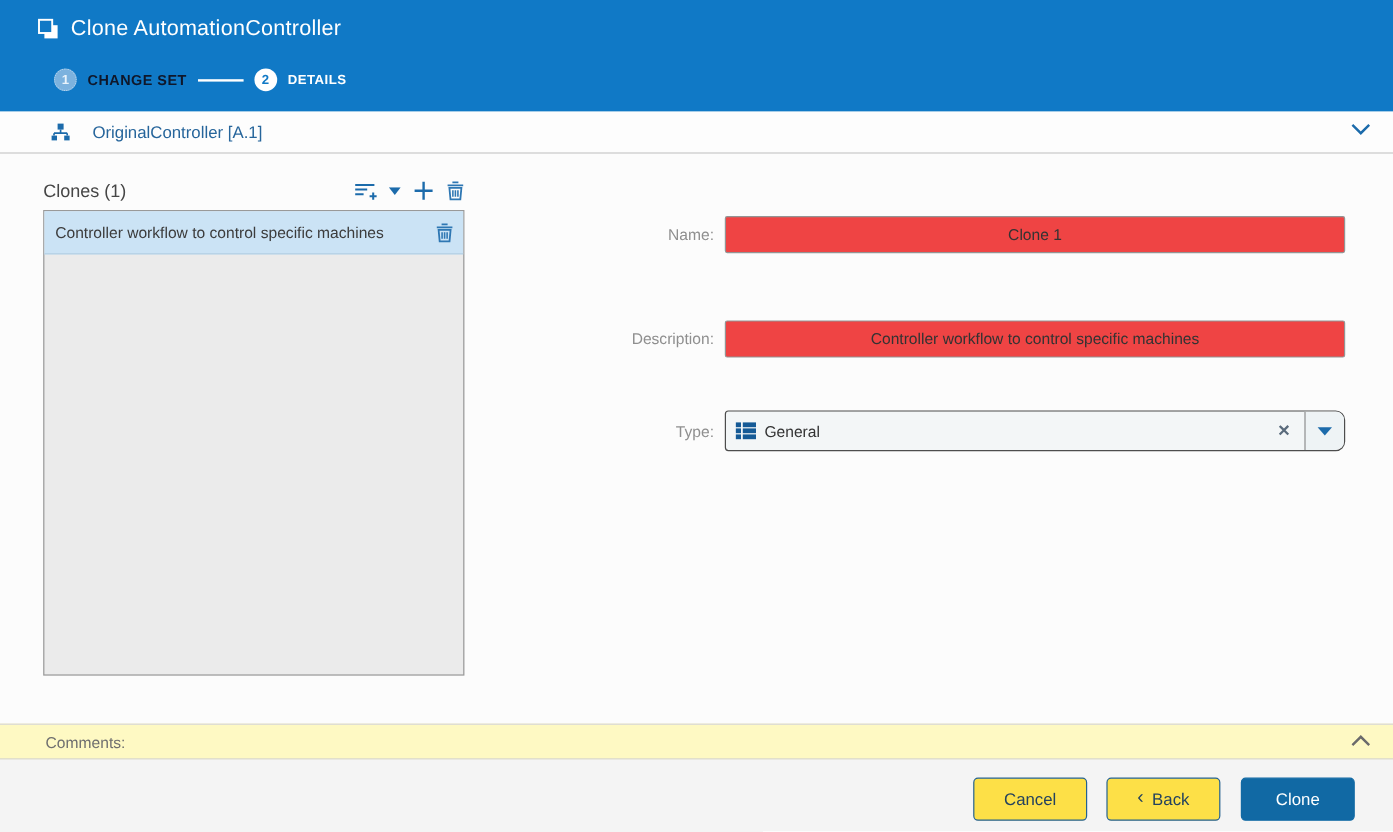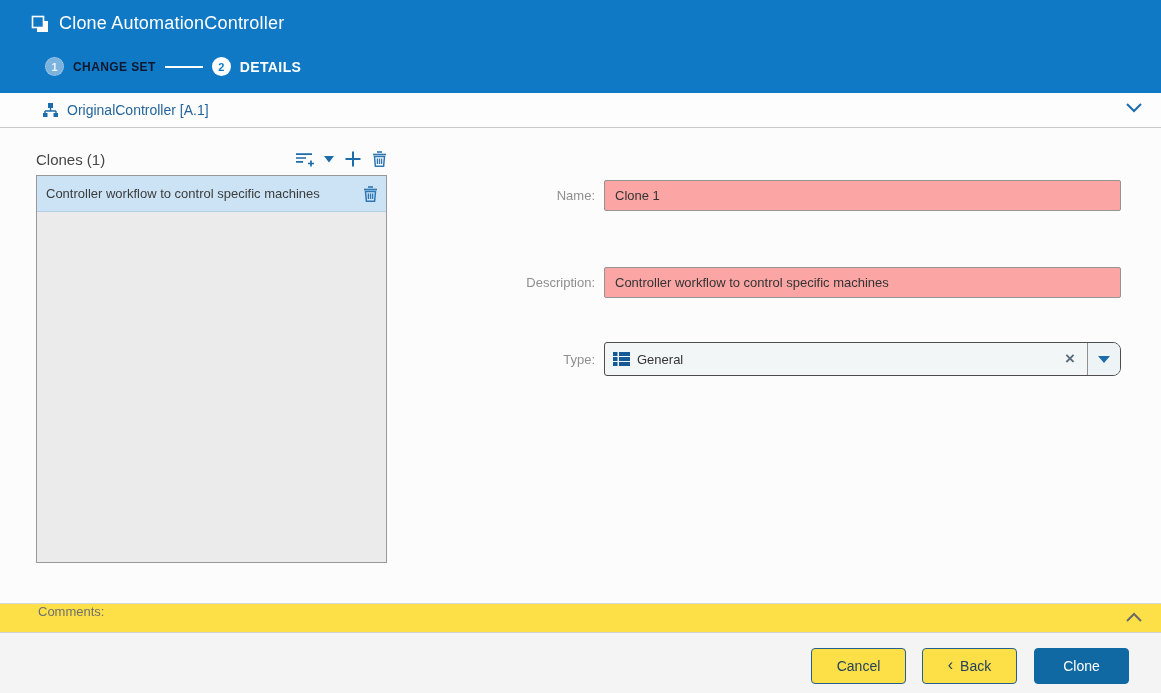--- a/index.html
+++ b/index.html
@@ -10,52 +10,52 @@
   
   .hdr { position:absolute; top:0; left:0; width:100%; height:93px; background:#1079c6; }
   .hdr-title-row { position:absolute; top:13px; left:30px; display:flex; align-items:center; gap:9px; }
   .hdr-title { color:#ffffff; font-size:18px; font-weight:400; letter-spacing:.2px; }
   .steps { position:absolute; top:57px; left:45px; display:flex; align-items:center; }
   .step { display:flex; align-items:center; gap:9px; }
   .step-circle { width:19px; height:19px; border-radius:50%; display:flex; align-items:center; justify-content:center; font-size:11px; font-weight:700; }
   .step-done .step-circle { background:#7cb2de; border:1px dotted #b3d4ee; color:#e9f3fb; }
   .step-done .step-label { color:#0f172a; font-size:12px; font-weight:700; letter-spacing:.4px; }
   .step-active .step-circle { background:#ffffff; color:#1079c6; }
-  .step-active .step-label { color:#ffffff; font-size:14px; font-weight:700; letter-spacing:.4px; }
+  .step-active .step-label { color:#ffffff; font-size:11px; font-weight:700; letter-spacing:.4px; }
   .step-connector { width:38px; height:2px; background:#ffffff; margin:0 9px; }
 
   
   .context-row { position:absolute; top:93px; left:0; width:100%; height:35px; background:#fdfdfd; border-bottom:1px solid #c9c9c9; display:flex; align-items:center; }
-  .context-left { display:flex; align-items:center; gap:8px; margin-left:42px; }
+  .context-left { display:flex; align-items:center; gap:18px; margin-left:42px; }
   .context-label { color:#26659b; font-size:14px; }
   .context-chevron { position:absolute; right:18px; top:9px; cursor:pointer; }
 
   
   .clones-header { position:absolute; top:146px; left:36px; width:351px; height:26px; display:flex; align-items:center; }
   .clones-title { color:#464646; font-size:15px; }
   .clones-tools { margin-left:auto; display:flex; align-items:center; gap:10px; }
   .tool-btn { display:flex; align-items:center; cursor:pointer; }
   .clones-list { position:absolute; top:175px; left:36px; width:351px; height:388px; background:#ebebeb; border:1px solid #999999; }
   .clone-item { height:36px; background:#cbe3f5; border-bottom:1px solid #b3cfe4; display:flex; align-items:center; padding:0 8px 0 9px; cursor:pointer; }
   .clone-item-label { color:#3c3c3c; font-size:13px; flex:1; white-space:nowrap; overflow:hidden; }
 
   
   .form-row { position:absolute; left:0; display:flex; align-items:center; }
   .form-label { width:604px; text-align:right; padding-right:9px; color:#8f8f8f; font-size:13px; }
-  .txt-input { width:517px; height:31px; background:#fca5a5; border:1px solid #949494; border-radius:2px; padding:0 10px; font-family:"Liberation Sans","DejaVu Sans",sans-serif; font-size:13px; color:#333333; }
+  .txt-input { width:517px; height:31px; background:#ef4444; border:1px solid #949494; border-radius:2px; padding:0 10px; font-family:"Liberation Sans","DejaVu Sans",sans-serif; font-size:13px; color:#333333;text-align:center; }
   .txt-input::placeholder { color:#a8a8a8; font-style:italic; }
   .type-combo { width:517px; height:34px; background:#f3f6f7; border:1px solid #4d4d4d; border-radius:3px 8px 8px 3px; display:flex; align-items:center; overflow:hidden; }
   .type-value-area { flex:1; display:flex; align-items:center; gap:7px; padding-left:8px; height:100%; cursor:text; }
   .type-value { color:#333333; font-size:13px; }
   .type-clear { width:34px; height:100%; display:flex; align-items:center; justify-content:center; color:#5a6b7c; font-size:17px; font-weight:700; cursor:pointer; }
   .type-dd-btn { width:33px; height:100%; border-left:1px solid #8f8f8f; background:#eef3f5; display:flex; align-items:center; justify-content:center; cursor:pointer; }
   .dd-caret { width:0; height:0; border-left:6px solid transparent; border-right:6px solid transparent; border-top:7px solid #1c6bab; }
 
   
-  .comments-row { position:absolute; top:603px; left:0; width:100%; height:30px; background:#fde047; border-top:1px solid #d8d8d8; border-bottom:1px solid #cfcfcf; display:flex; }
+  .comments-row { position:absolute; top:603px; left:0; width:100%; height:30px; background:#fef9c3; border-top:1px solid #d8d8d8; border-bottom:1px solid #cfcfcf; display:flex; align-items:center; }
   .comments-label { margin-left:38px; color:#6f6f6f; font-size:13px; }
   .comments-chevron { position:absolute; right:18px; top:8px; cursor:pointer; }
 
   
   .footer { position:absolute; top:633px; left:0; width:100%; height:60px; background:#f4f4f4; }
   .btn { position:absolute; top:15px; height:36px; width:95px; border-radius:4px; font-family:"Liberation Sans","DejaVu Sans",sans-serif; font-size:14px; cursor:pointer; display:flex; align-items:center; justify-content:center; gap:7px; }
   .btn-outline { background:#fde047; border:1px solid #24618f; color:#24425e; }
   .btn-primary { background:#1169a4; border:1px solid #1169a4; color:#ffffff;text-align:right; }
   .btn-cancel { left:811px; }
   .btn-back { left:922px; }

